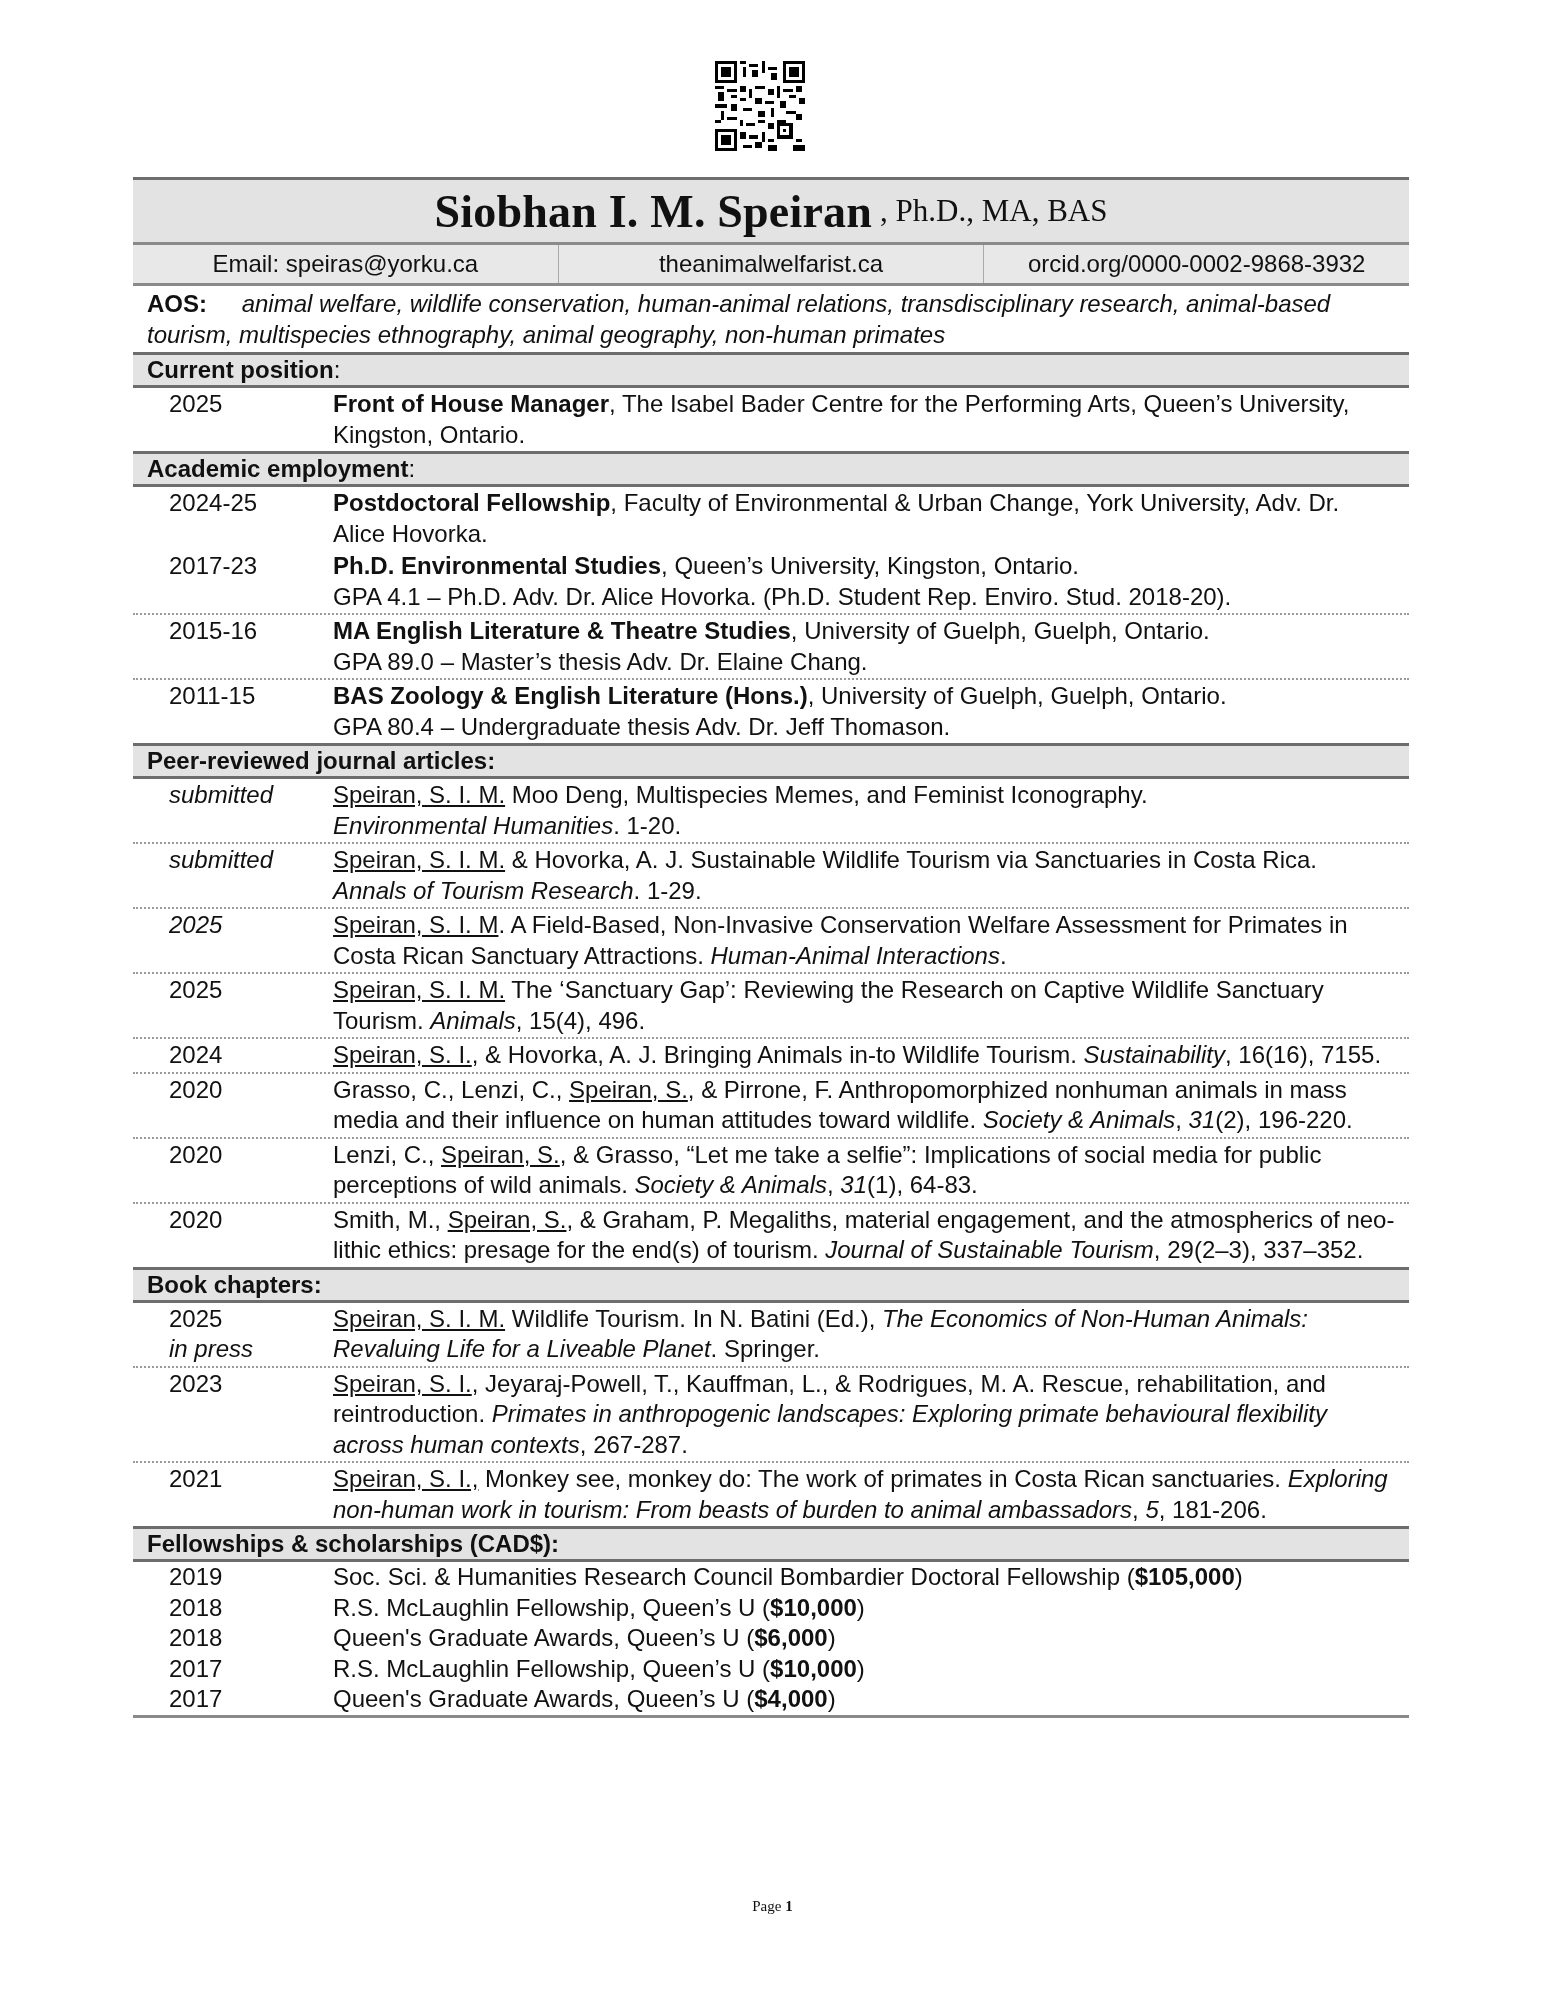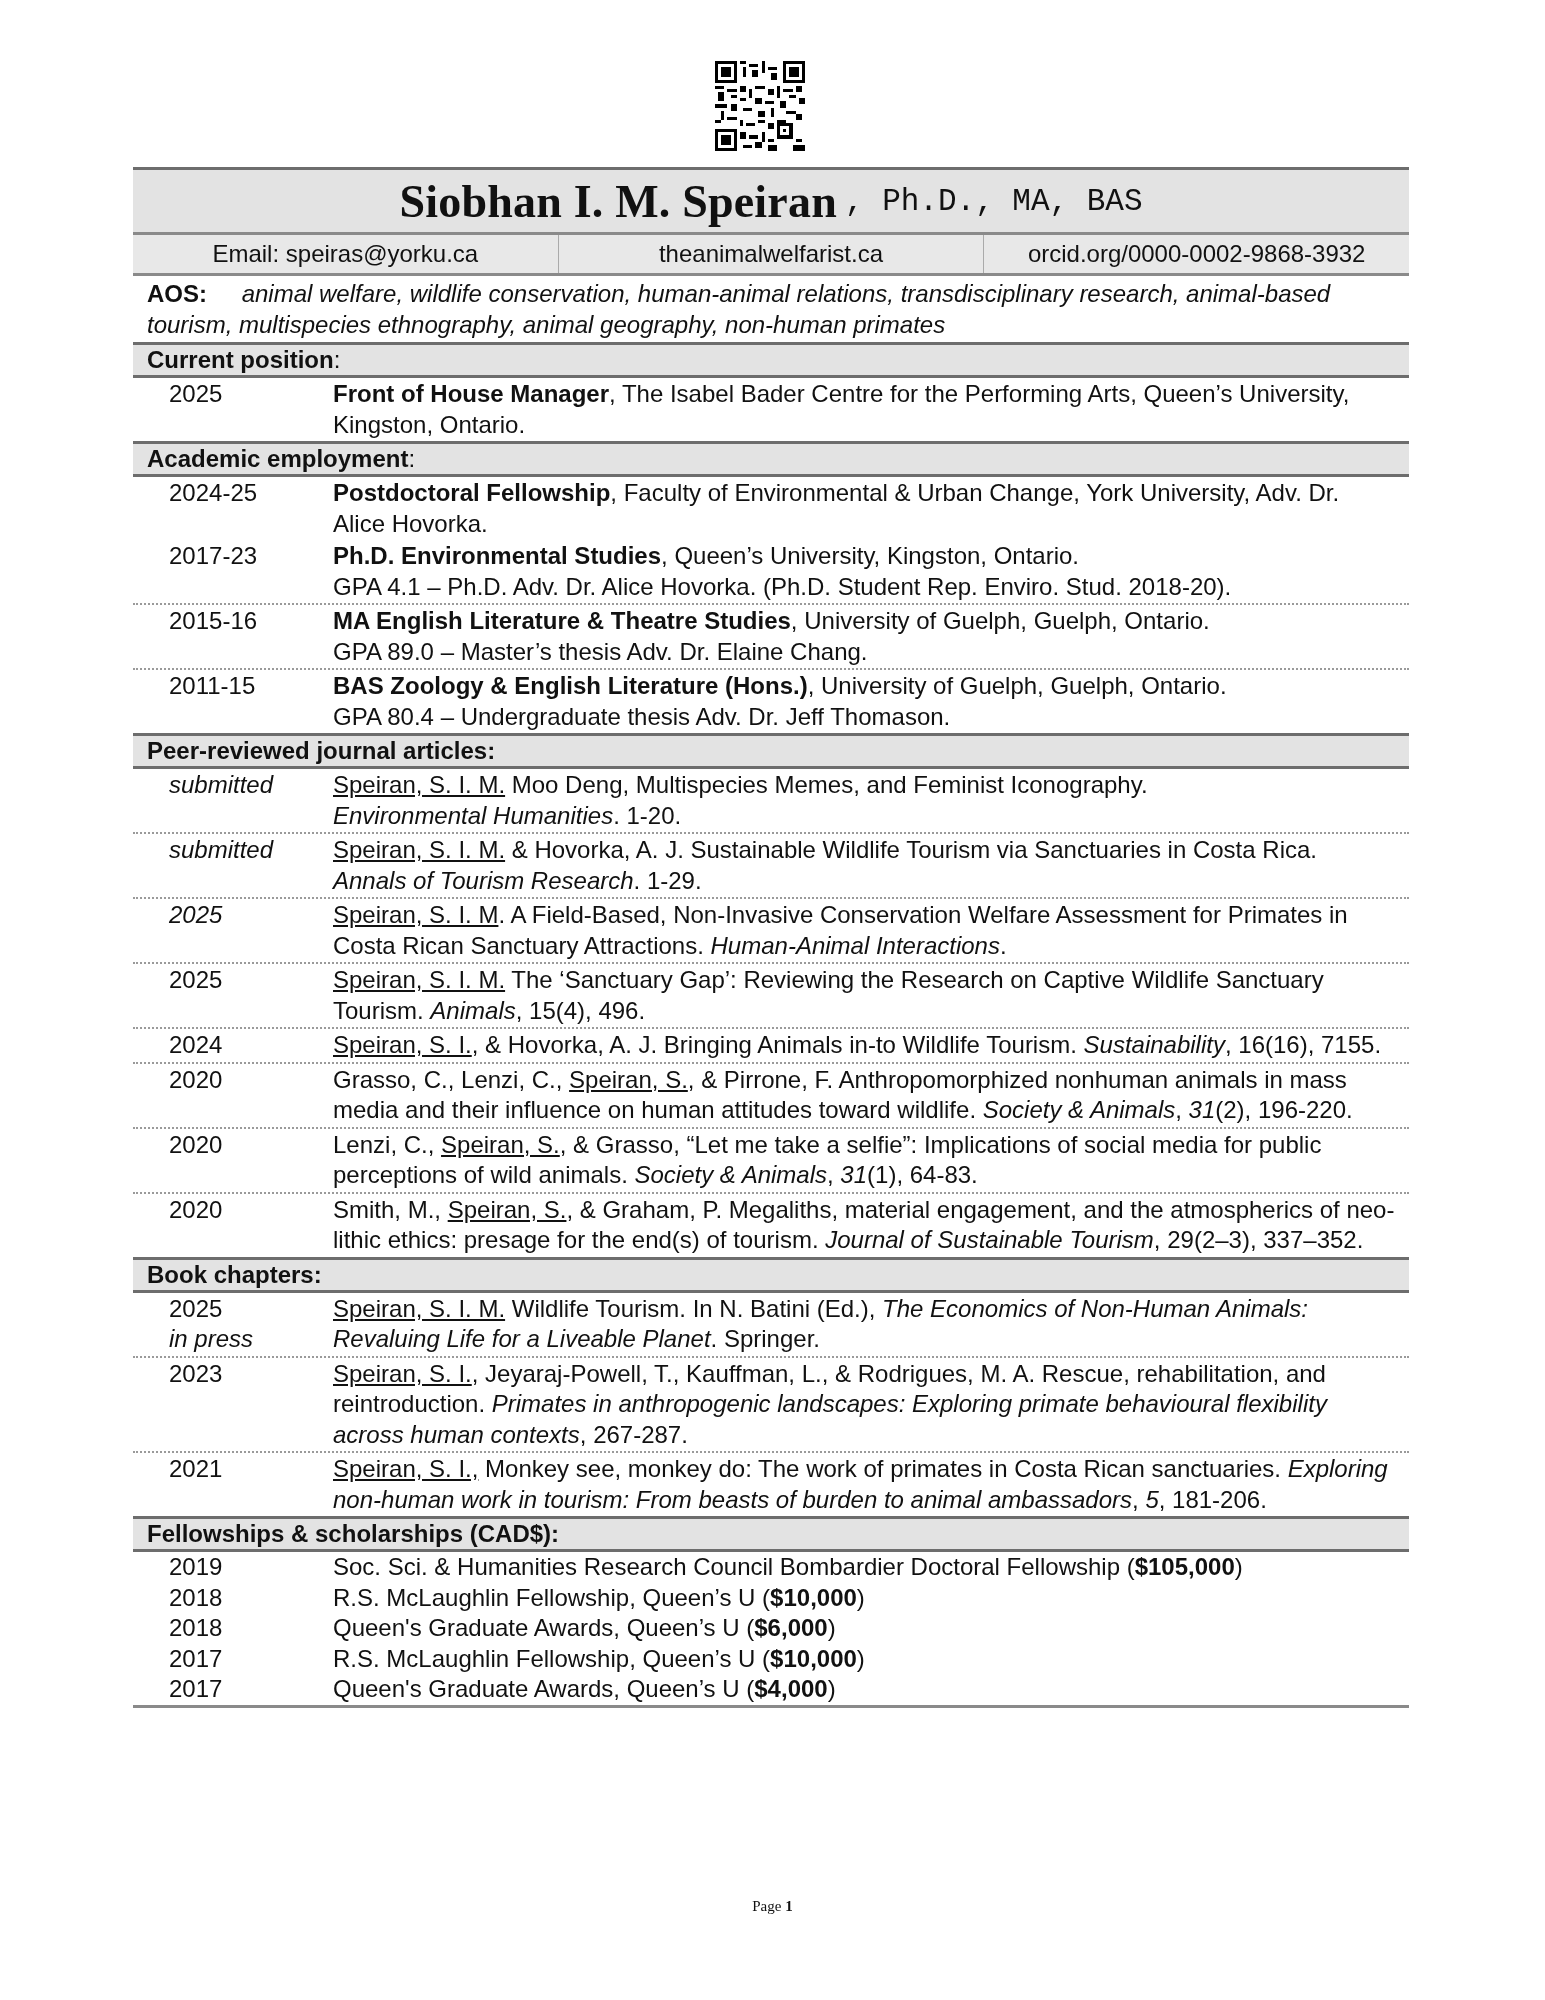--- a/index.html
+++ b/index.html
@@ -1,21 +1,21 @@
 <!DOCTYPE html>
 <html><head>
 <meta charset="utf-8">
 <style>
   html, body { margin: 0; padding: 0; background: #ffffff; }
   body { width: 1545px; height: 2000px; position: relative; font-family: "Liberation Sans", sans-serif; color: #111; }
   .qr { position: absolute; left: 715px; top: 60px; width: 90px; height: 92px; }
-  .page { position: absolute; left: 133px; top: 167px; width: 1276px; }
+  .page { position: absolute; left: 133px; top: 177px; width: 1276px; }
   .name-row { background: #e3e3e3; border-top: 3px solid #6d6d6d; border-bottom: 3px solid #8a8a8a; height: 62px; display: flex; align-items: center; justify-content: center; }
   .name { font-family: "Liberation Serif", serif; font-weight: bold; font-size: 46px; letter-spacing: 0.2px; }
-  .creds { font-family: Liberation Mono, monospace; font-size: 31px; font-weight: normal; margin-left: 8px; }
+  .creds { font-family: Liberation Serif, serif; font-size: 31px; font-weight: normal; margin-left: 8px; }
   .contact-row { display: flex; background: #e8e8e8; border-bottom: 3px solid #8a8a8a; height: 38px; }
   .contact-cell { flex: 1; display: flex; align-items: center; justify-content: center; font-size: 24px; border-right: 1px solid #aaa; }
   .contact-cell:last-child { border-right: none; }
   .aos { font-size: 24px; line-height: 30.5px; padding: 3px 14px 2px 14px; }
   .aos b { font-weight: bold; }
   .aos i { font-style: italic; margin-left: 28px; }
   .sec-head { background: #e3e3e3; border-top: 3px solid #6d6d6d; border-bottom: 3px solid #6d6d6d; font-size: 24px; font-weight: bold; padding: 0 14px; height: 30px; line-height: 30px; }
   .sec-head .colon { font-weight: normal; }
   .entry { display: flex; font-size: 24px; line-height: 30.5px; padding: 1px 14px 1px 14px; border-bottom: 2px dotted #9a9a9a; }
   .entry.last { border-bottom: none; }

